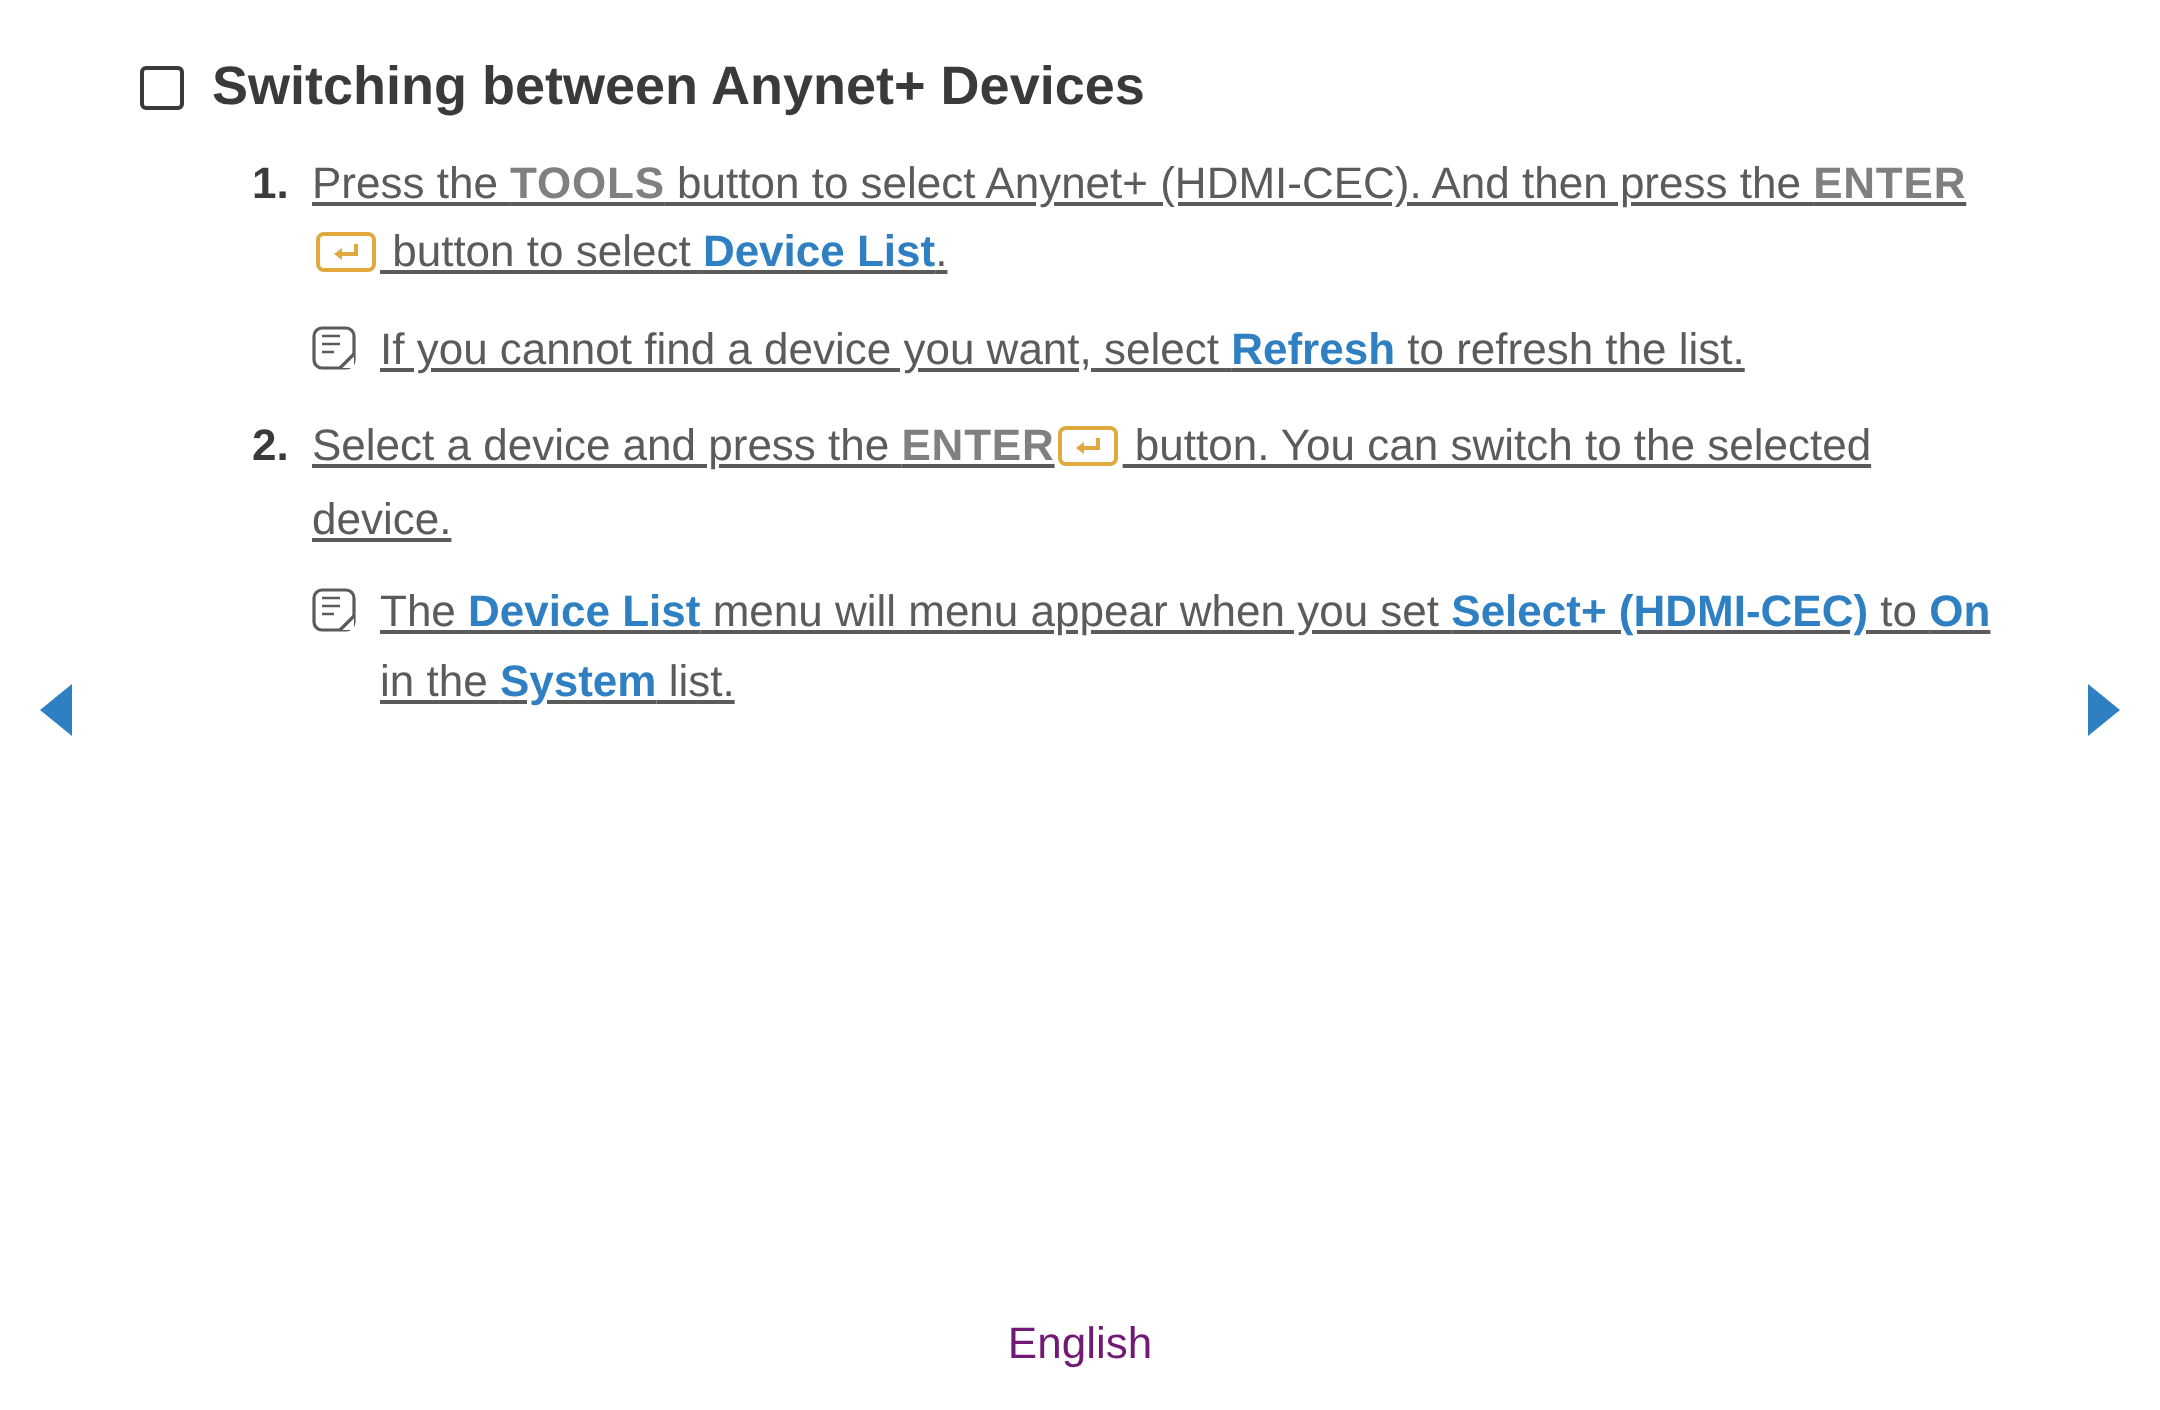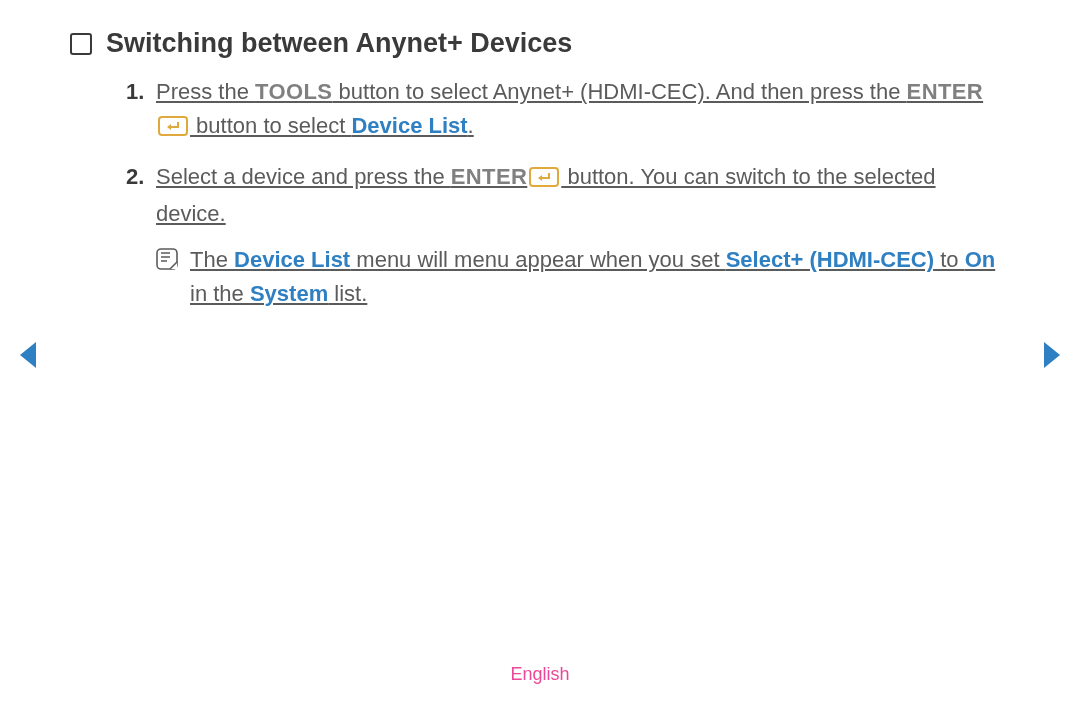--- a/index.html
+++ b/index.html
@@ -96,42 +96,51 @@
     right: 16px;
     top: 340px;
     cursor: pointer;
   }
   .footer-lang {
     position: absolute;
     bottom: 20px;
     left: 0;
     width: 100%;
     text-align: center;
-    font-size: 18px;
-    color: #ec4899;
+    font-size: 22px;
+    color: #701a75;
   }
 </style>
 </head>
 <body>
 
 <div class="content">
 
   <div class="title-row">
     <span class="title-icon"></span>
     <span class="title-text">Switching between Anynet+ Devices</span>
   </div>
 
   <ol class="steps">
     <li>
       <span>Press the </span><span class="tools">TOOLS</span><span> button to select Anynet+ (HDMI-CEC). And then press the </span><span class="enter-word">ENTER</span><span class="enter-icon"><svg width="30" height="20" viewBox="0 0 30 20">
             <rect x="1" y="1" width="28" height="18" rx="3" fill="none" stroke="#e0a93e" stroke-width="2"></rect>
             <path d="M20 6 L20 11 L11 11" fill="none" stroke="#e0a93e" stroke-width="2"></path>
             <path d="M13 8 L9 11 L13 14 Z" fill="#e0a93e"></path>
           </svg></span><span> button to select </span><span class="blue">Device List</span><span>.</span>
 
+      <div class="note">
+        <span class="note-icon"><svg width="22" height="22" viewBox="0 0 22 22">
+              <rect x="1" y="1" width="20" height="20" rx="4" fill="none" stroke="#5b5b5b" stroke-width="1.6"></rect>
+              <path d="M5 5 L14 5 M5 9 L14 9 M5 13 L11 13" stroke="#5b5b5b" stroke-width="1.3"></path>
+              <path d="M14 21 L21 14 L21 21 Z" fill="#fff"></path>
+              <path d="M14 21 L21 14" stroke="#5b5b5b" stroke-width="1.6"></path>
+            </svg></span>
+        <span>If you cannot find a device you want, select </span><span class="blue">Refresh</span><span> to refresh the list.</span>
+      </div>
     </li>
 
     <li>
       <span>Select a device and press the </span><span class="enter-word">ENTER</span><span class="enter-icon"><svg width="30" height="20" viewBox="0 0 30 20">
             <rect x="1" y="1" width="28" height="18" rx="3" fill="none" stroke="#e0a93e" stroke-width="2"></rect>
             <path d="M20 6 L20 11 L11 11" fill="none" stroke="#e0a93e" stroke-width="2"></path>
             <path d="M13 8 L9 11 L13 14 Z" fill="#e0a93e"></path>
           </svg></span><span> button. You can switch to the selected device.</span>
 
       <div class="note">

